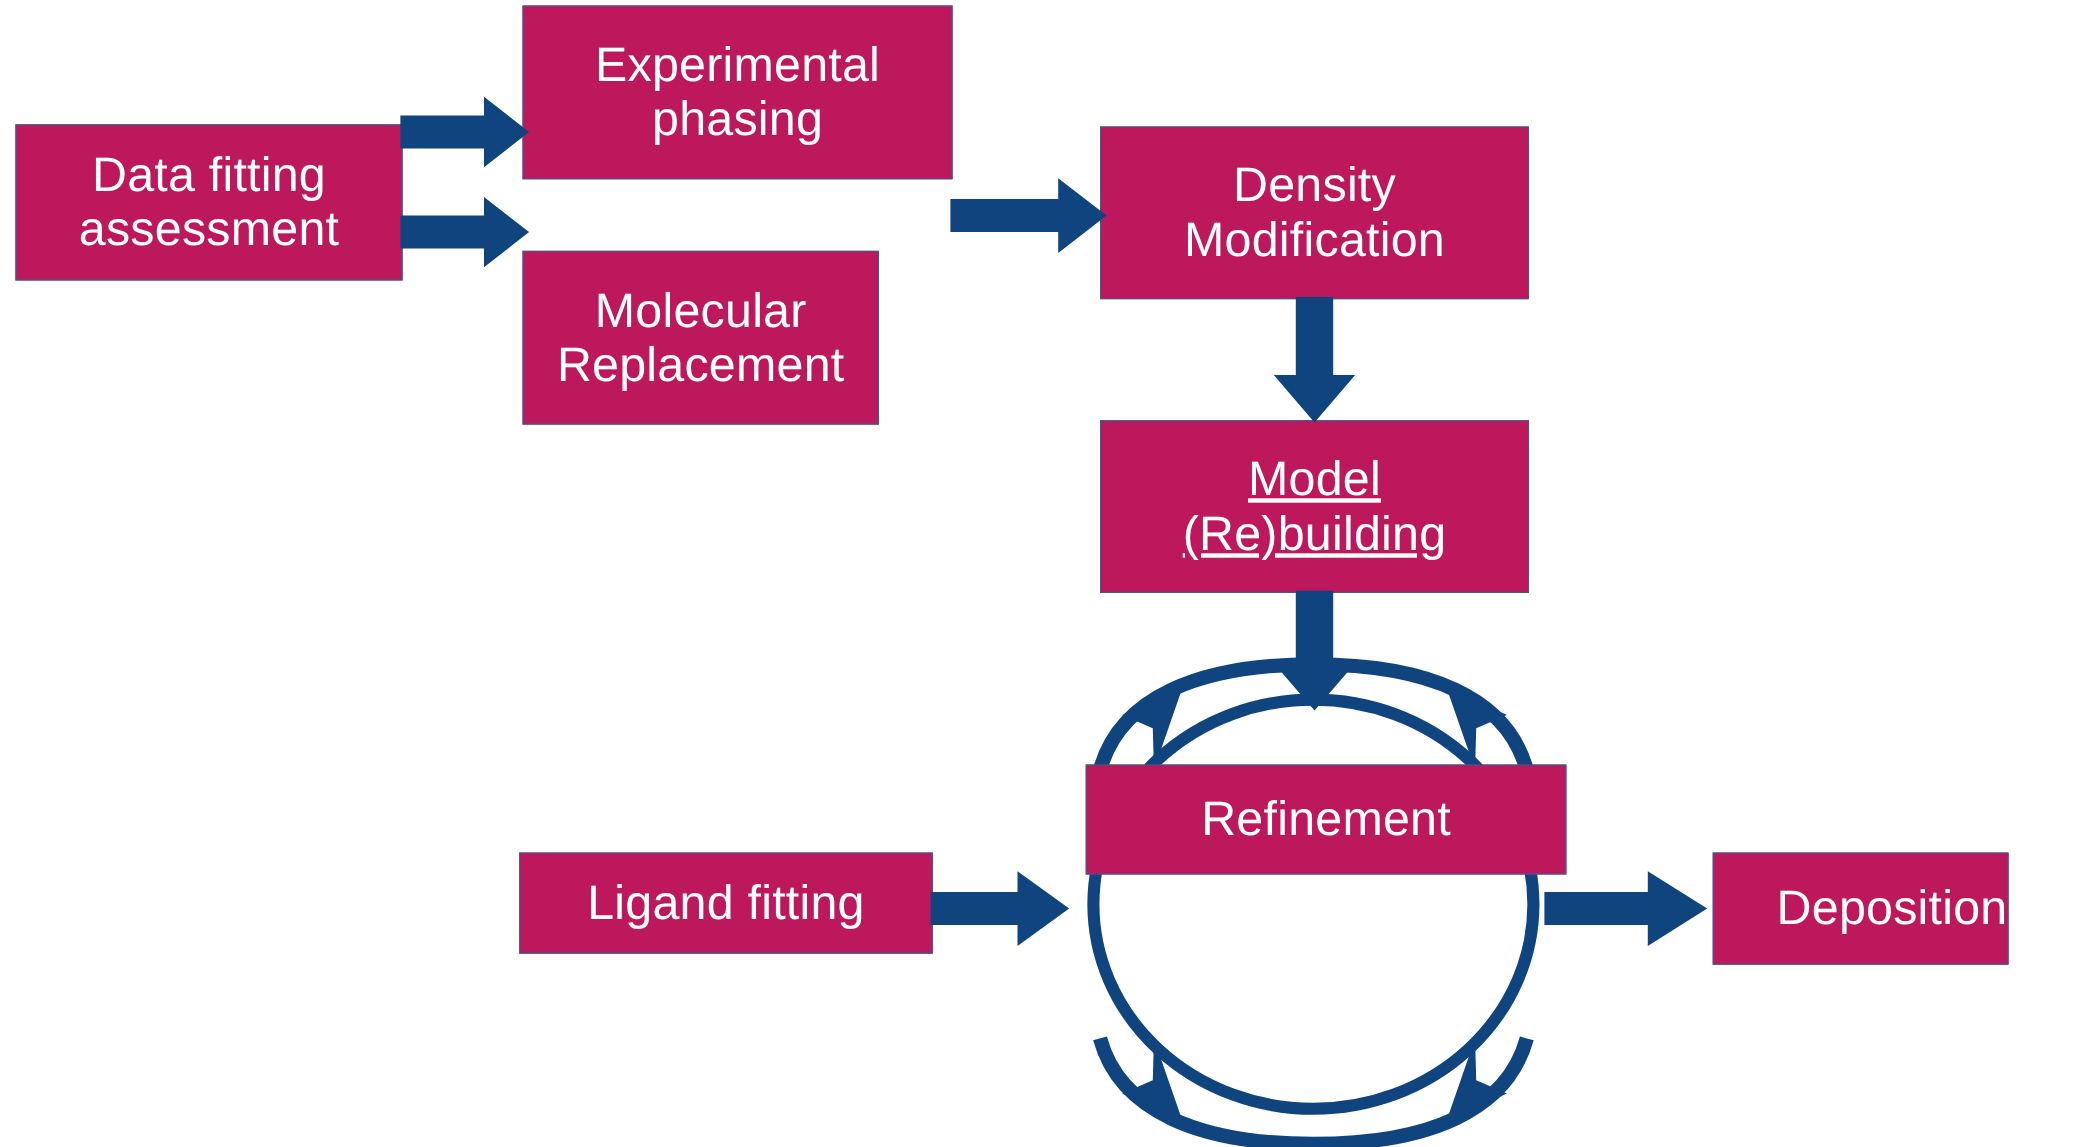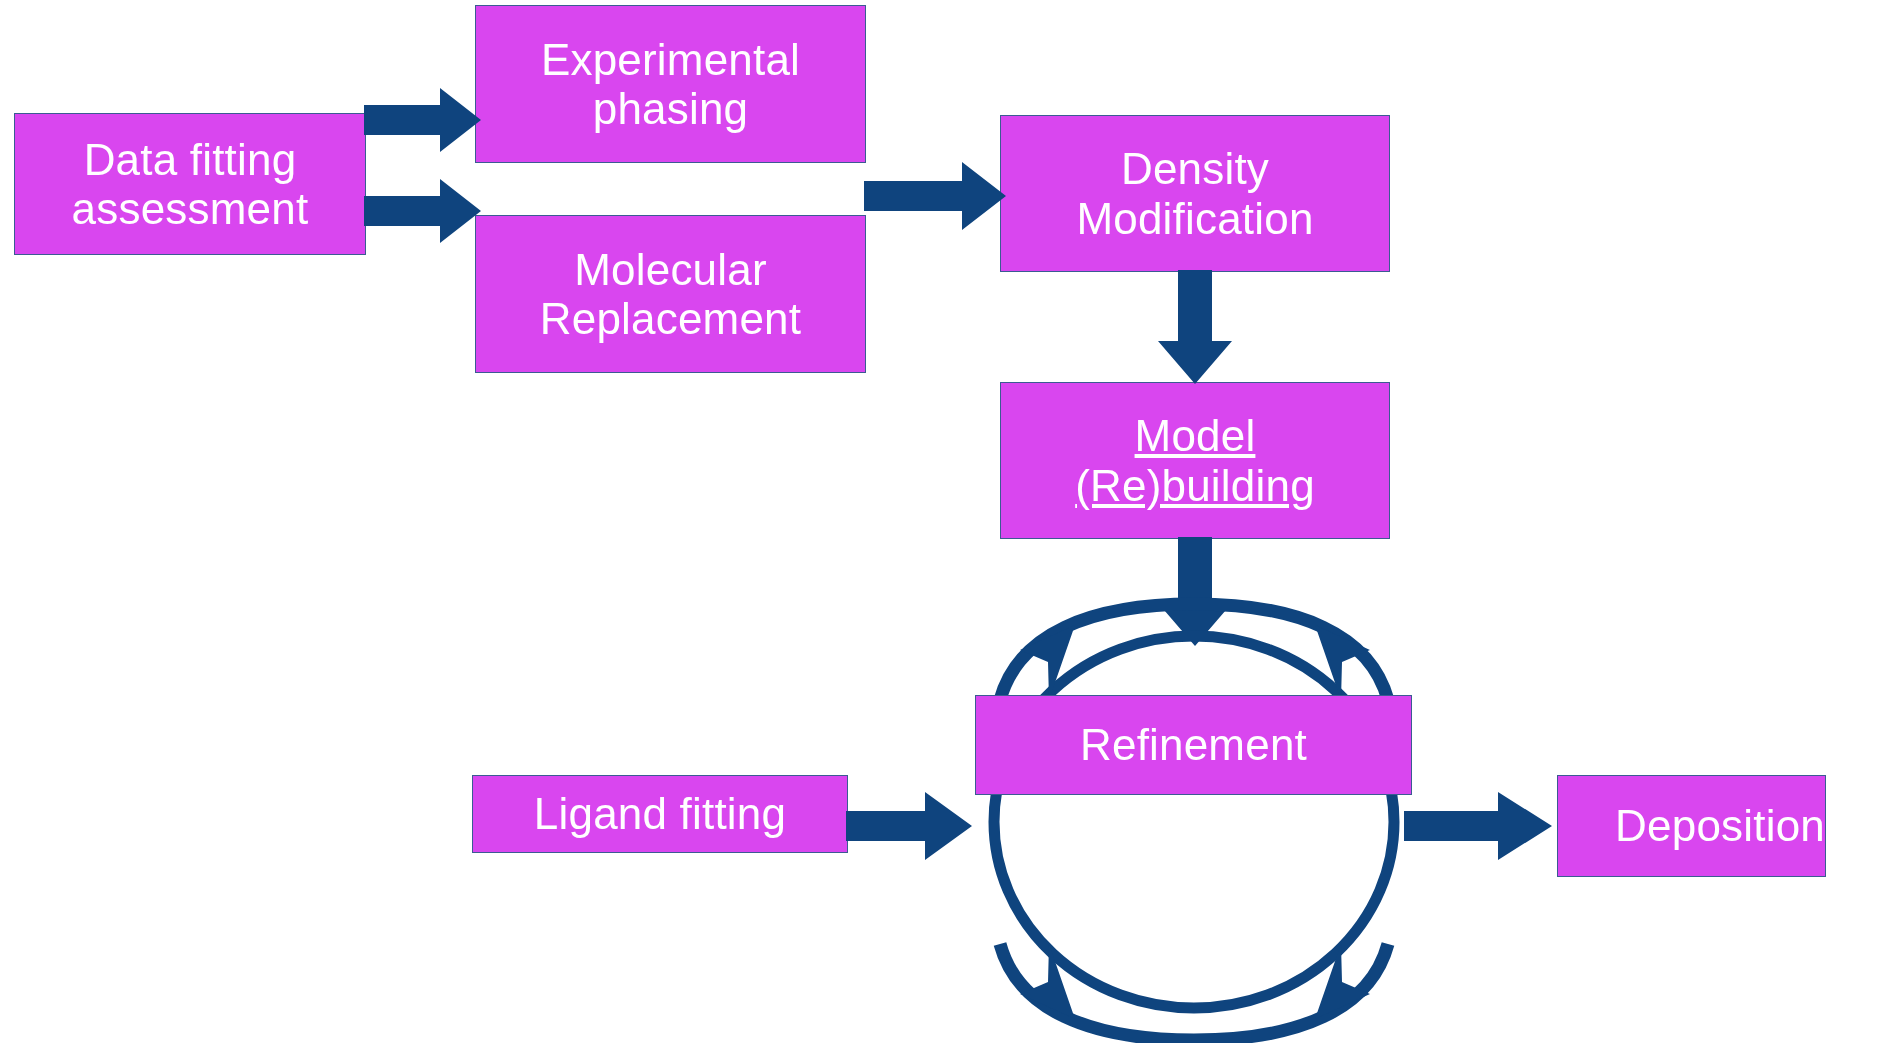--- a/index.html
+++ b/index.html
@@ -10,37 +10,38 @@
   #canvas {
     position: relative;
     width: 1903px;
     height: 1043px;
     background: #ffffff;
     overflow: hidden;
     font-family: "Liberation Sans", sans-serif;
   }
   .node {
     position: absolute;
-    background: #d946ef;
+    background: #be185d;
     border: 1px solid #3b5b92;
     box-sizing: border-box;
     display: flex;
     align-items: center;
     justify-content: center;
     text-align: center;
     color: #ffffff;
     font-size: 44px;
     line-height: 1.12;
     font-weight: 400;
     letter-spacing: 0.2px;
     white-space: pre-line;
     user-select: none;
   }
   .node.cycle-node {
     z-index: 4;
+    margin-left: 12px;
   }
   svg.overlay {
     position: absolute;
     left: 0;
     top: 0;
     width: 1903px;
     height: 1043px;
     overflow: visible;
   }
   svg.arrows-under { z-index: 2; }
@@ -90,41 +91,41 @@
   <div class="node" style="left:14px; top:113px; width:352px; height:142px;">
     <span>Data fitting
 assessment</span>
   </div>
 
   <div class="node" style="left:475px; top:5px; width:391px; height:158px;">
     <span>Experimental
 phasing</span>
   </div>
 
-  <div class="node" style="left:475px; top:215px; width:391px; height:158px;">
+  <div class="node" style="left:475px; top:228px; width:324px; height:158px;">
     <span>Molecular
 Replacement</span>
   </div>
 
   <div class="node" style="left:1000px; top:115px; width:390px; height:157px;">
     <span>Density
 Modification</span>
   </div>
 
   <div class="node" style="left:1000px; top:382px; width:390px; height:157px;text-decoration:underline;">
     <span>Model
 (Re)building</span>
   </div>
 
   <div class="node cycle-node" style="left:975px; top:695px; width:437px; height:100px;">
     <span>Refinement</span>
   </div>
 
 
-  <div class="node" style="left:472px; top:775px; width:376px; height:78px;">
+  <div class="node" style="left:472px; top:775px; width:376px; height:92px;">
     <span>Ligand fitting</span>
   </div>
 
   <div class="node" style="left:1557px; top:775px; width:269px; height:102px;justify-content:flex-end;">
     <span>Deposition</span>
   </div>
 
   <svg class="overlay arrows-over" viewBox="0 0 1903 1043">
 
     <g>

